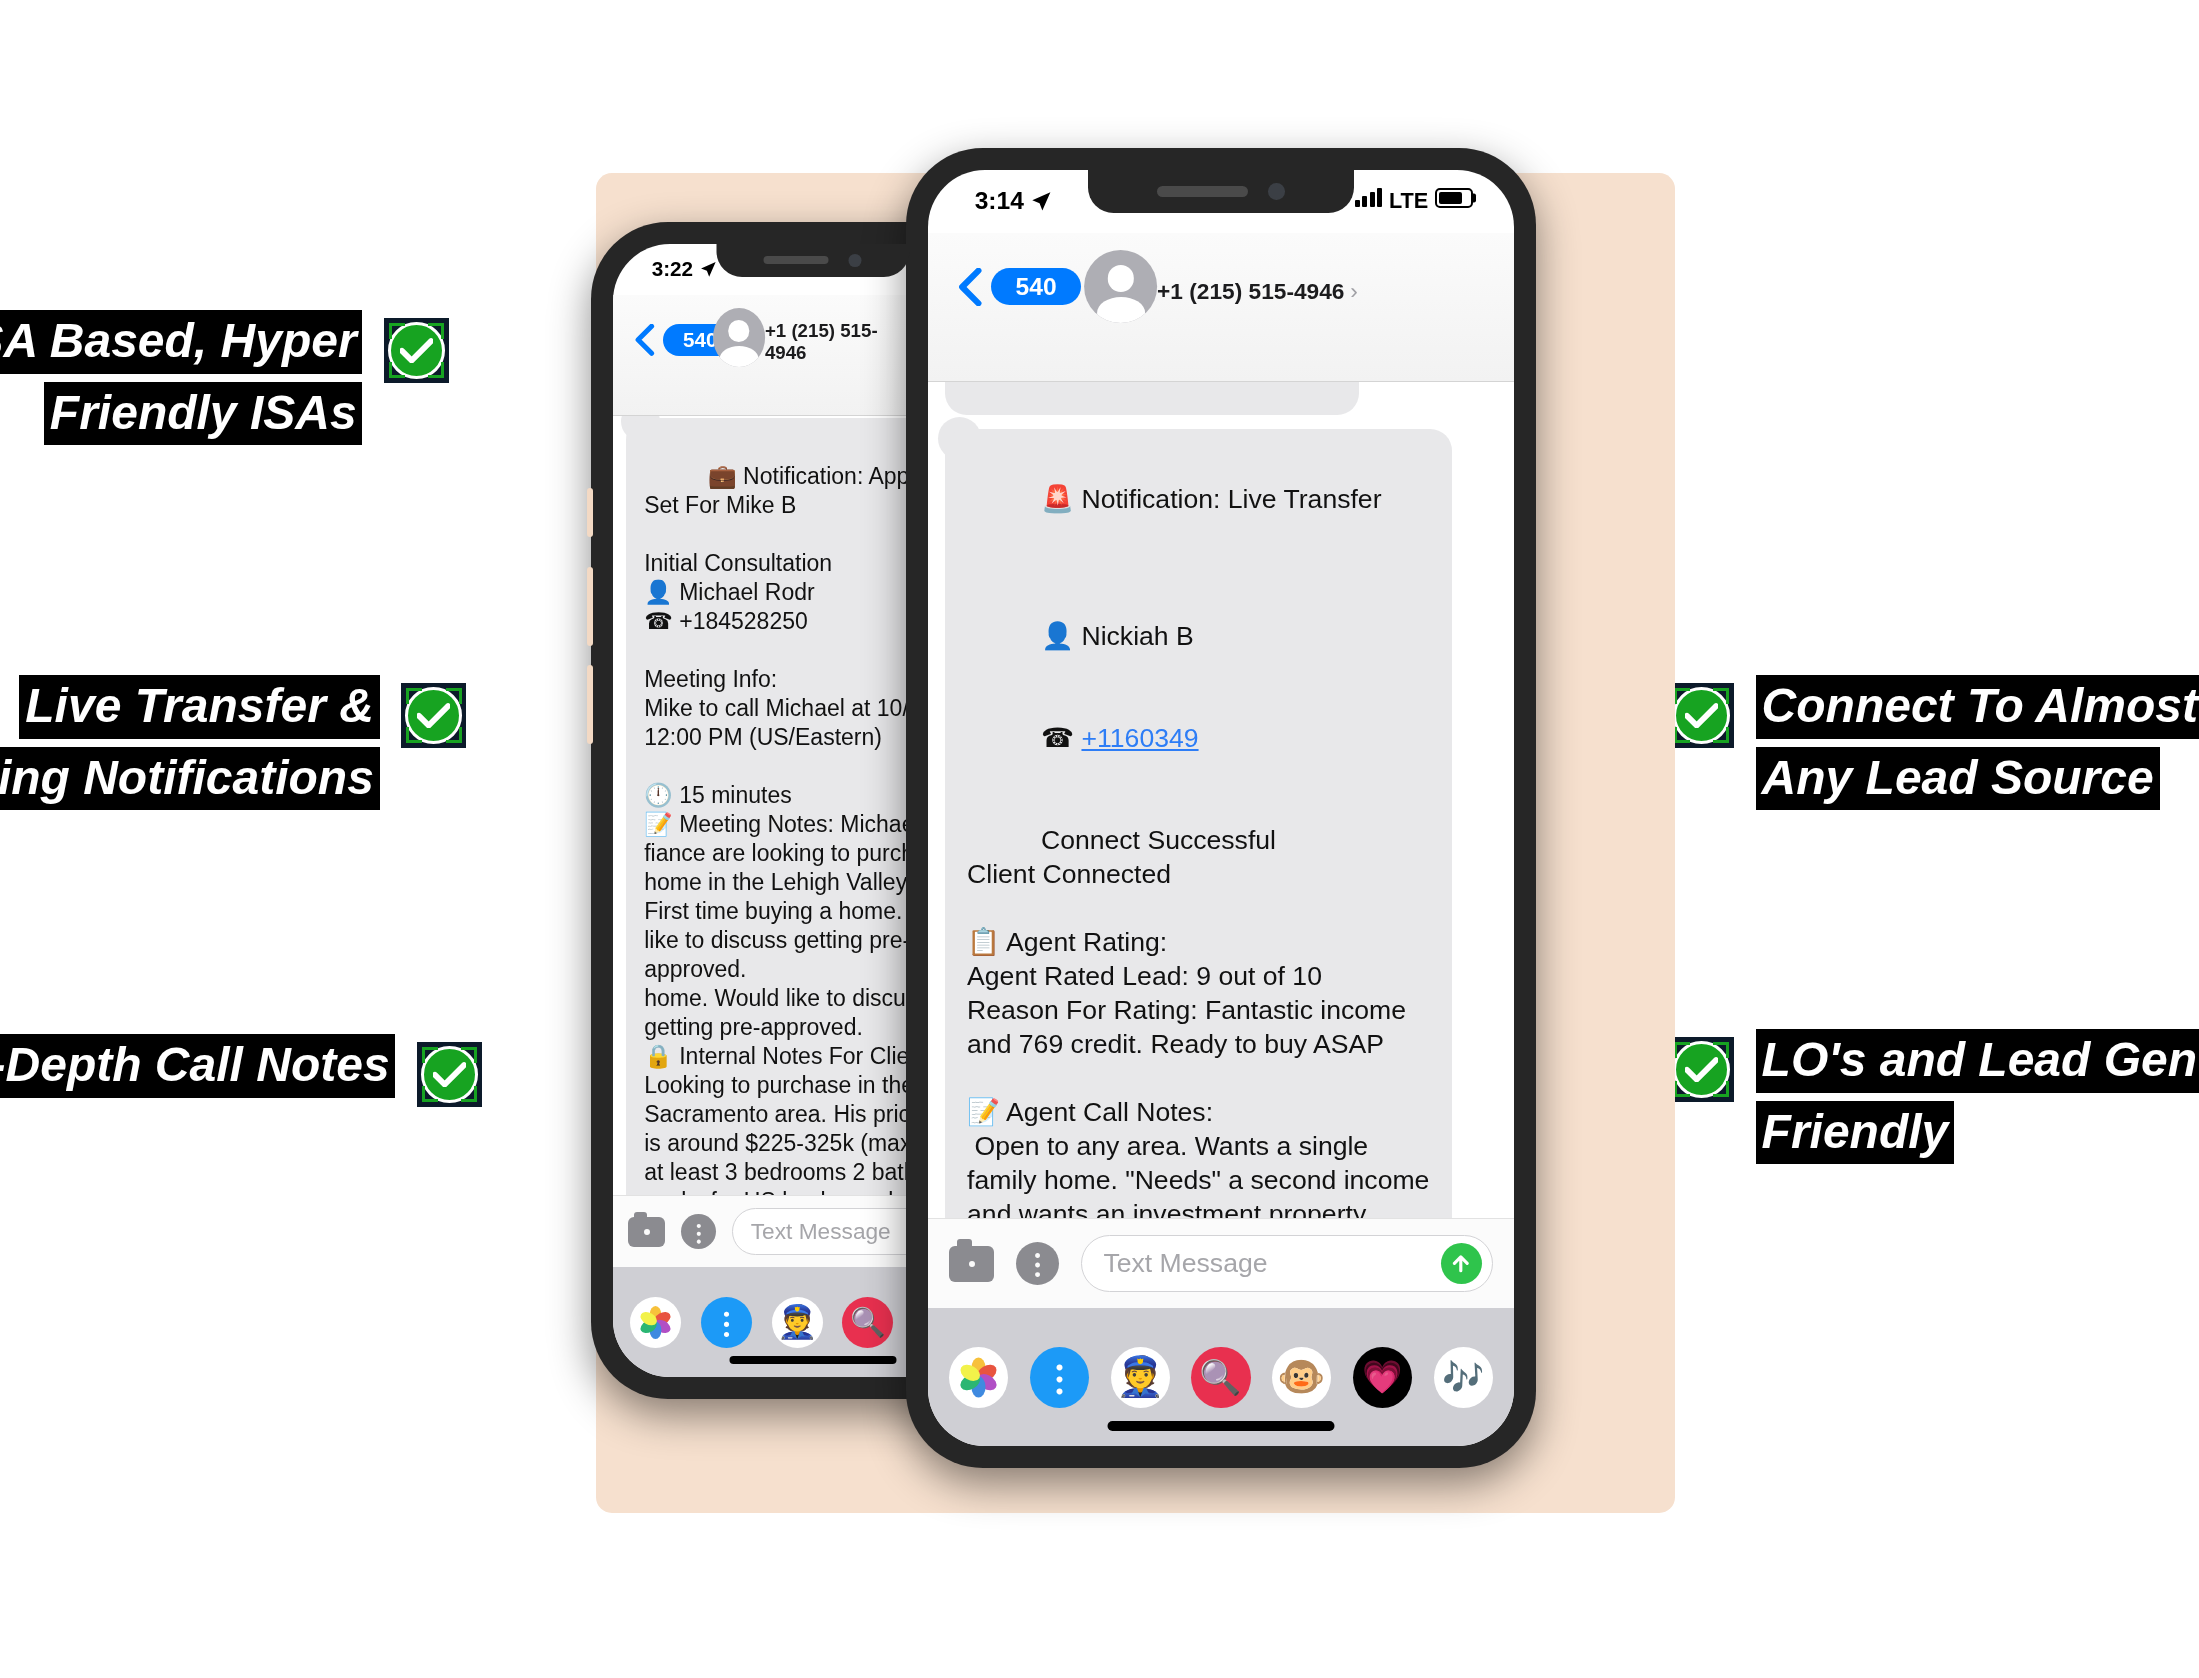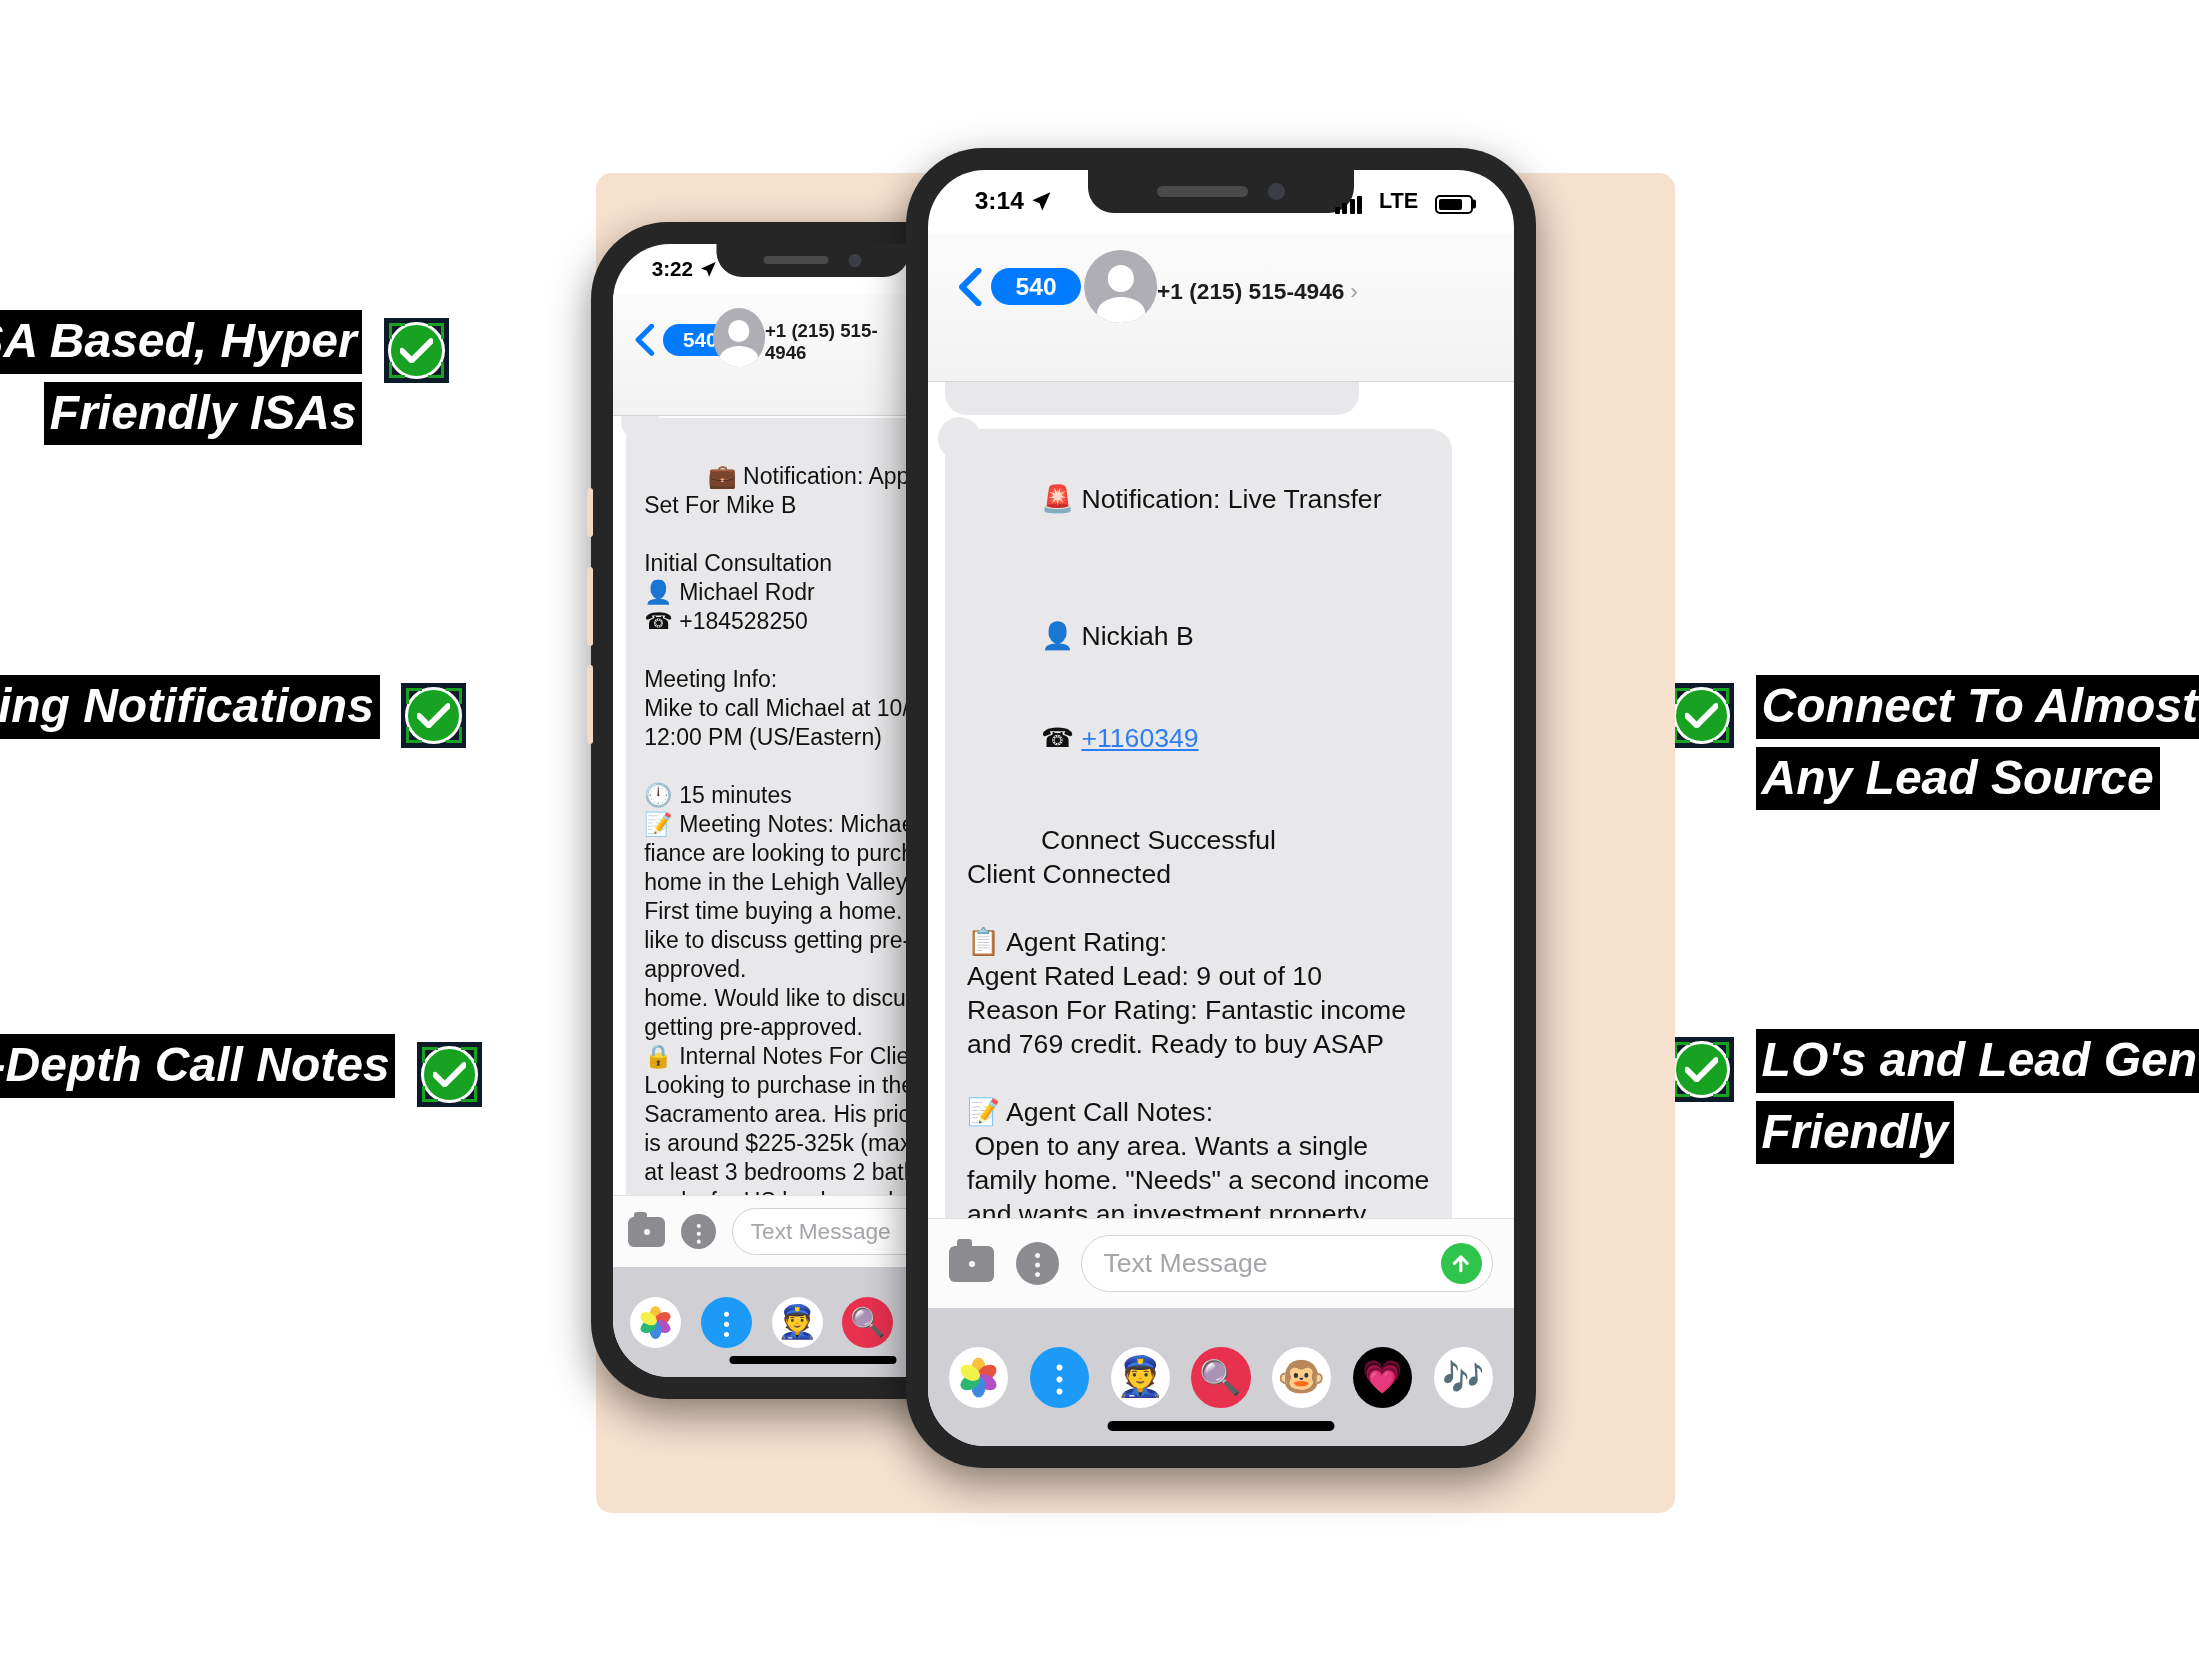--- a/index.html
+++ b/index.html
@@ -79,21 +79,21 @@
   .speaker{background:#4a4a4a;border-radius:7.9px;}
   .cam{background:#3b3f45;border-radius:50%;}
 
   
   .statusbar{
     position:relative;z-index:7;display:flex;align-items:center;
     justify-content:space-between;flex:0 0 auto;
     font-weight:700;color:#000;
   }
   .sb-left{display:flex;align-items:center;gap:6.9px;}
-  .sb-right{display:flex;align-items:flex-end;gap:17px;}
+  .sb-right{display:flex;align-items:flex-start;gap:7px;}
   .bars{display:flex;align-items:flex-end;gap:2.5px;}
   .bars i{display:block;width:4.9px;background:#000;border-radius:1px;}
   .batt{border:2px solid #000;border-radius:4.9px;position:relative;display:flex;align-items:center;padding:2px;box-sizing:border-box;}
   .batt .fill{background:#000;border-radius:2px;height:100%;}
   .batt::after{content:"";position:absolute;right:-4.9px;top:50%;transform:translateY(-50%);width:3px;height:8.9px;background:#000;border-radius:0 2px 2px 0;}
 
   
   .convhead{
     background:linear-gradient(#fbfbfb,#f2f2f2);
     border-bottom:1px solid #d4d4d4;
@@ -174,20 +174,21 @@
         <span class="corner c-tr"></span>
       <span class="corner c-bl"></span>
         <span class="corner c-br"></span>
       <span class="ring">
         <svg width="33" height="25.6" viewBox="0 0 34 26">
             <path d="M2 13 L12 23 L32 3" fill="none" stroke="#ffffff" stroke-width="6" stroke-linecap="round" stroke-linejoin="round"></path>
           </svg>
       </span>
     </div>
     <div class="ftext">
+      <div class="ln">Live Transfer &amp;</div>
       <div class="ln">Booking Notifications</div>
     </div>
   </div>
 
   <div class="feature feature-left" style="left:-59px;top:1034px;">
     <div class="badge">
       <span class="corner c-tl"></span>
         <span class="corner c-tr"></span>
       <span class="corner c-bl"></span>
         <span class="corner c-br"></span>

